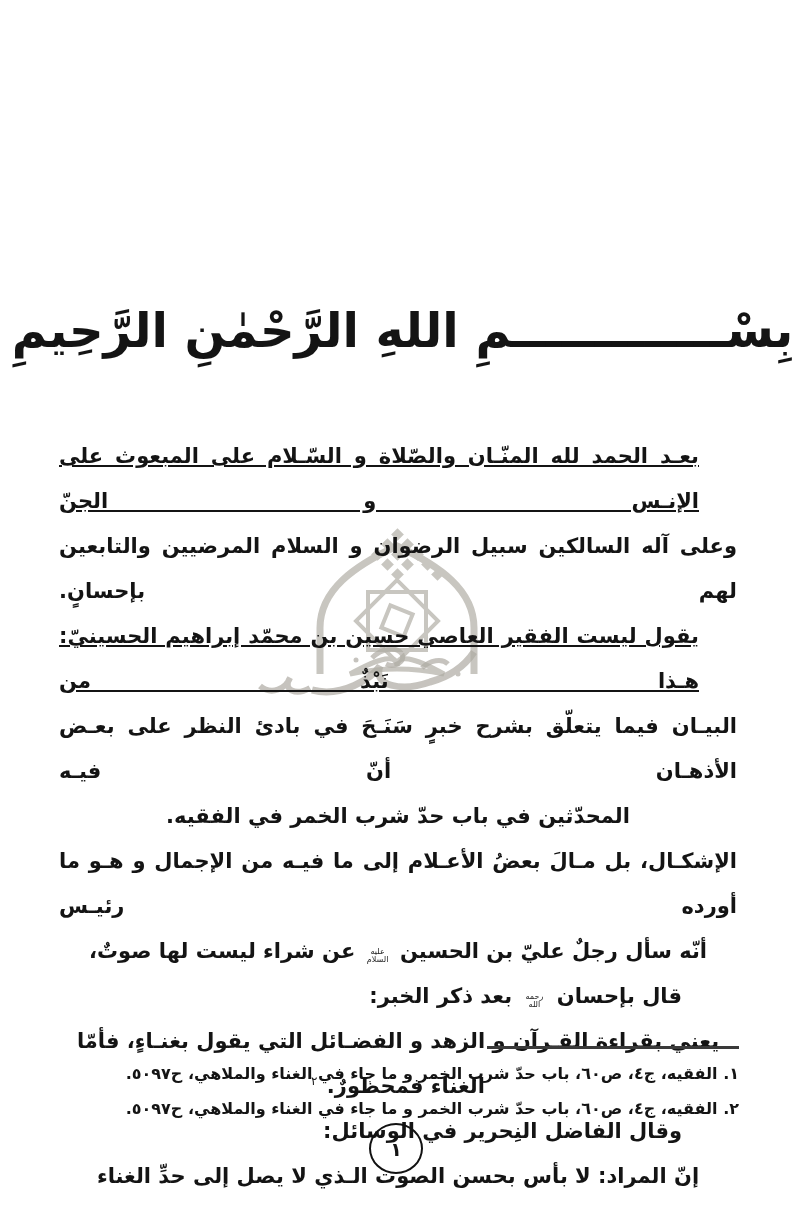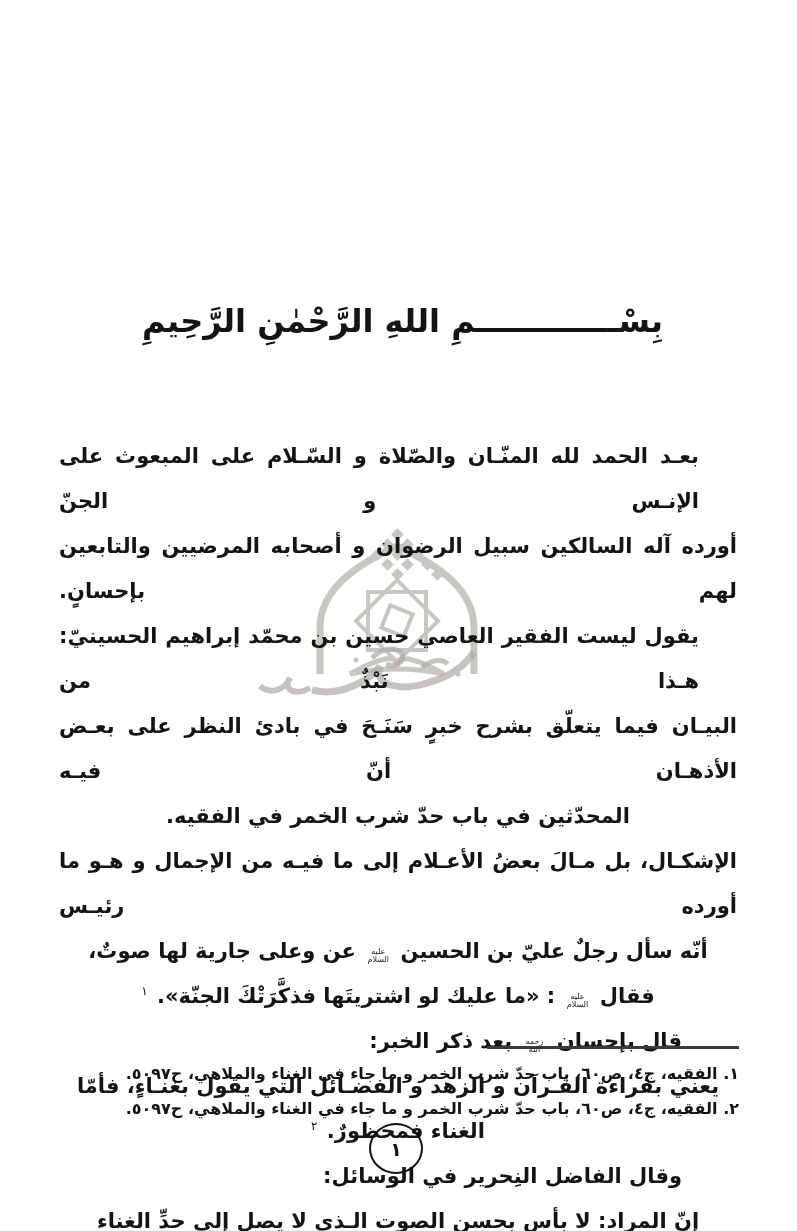--- a/index.html
+++ b/index.html
@@ -8,30 +8,30 @@
     font-family:"DejaVu Sans", sans-serif;color:#141414;
   }
   .page{position:absolute;inset:0;direction:rtl;}
 
   
   .watermark{position:absolute;top:528px;left:272px;z-index:0;opacity:.75;}
   .signature{position:absolute;top:638px;left:252px;z-index:0;opacity:.7;}
 
   .bismillah{
     position:absolute;top:302px;left:8px;right:0;z-index:1;
-    text-align:center;font-size:32px;font-weight:bold;letter-spacing:-1px;
+    text-align:center;font-size:48px;font-weight:bold;letter-spacing:-1px;
   }
 
   .content{
     position:absolute;top:434px;right:60px;width:678px;z-index:2;
     font-size:21px;font-weight:600;line-height:45px;
   }
   .ln{min-height:45px;text-align:right;}
   .just{text-align:justify;text-align-last:justify;}
-  .indent{padding-right:38px;}
+  .indent{padding-right:38px;text-decoration:underline;}
   .center{text-align:center;text-align-last:center;}
   .head-indent{padding-right:55px;}
 
   .honorific{
     display:inline-block;width:26px;font-size:8px;line-height:8px;
     font-weight:400;text-align:center;vertical-align:-4px;white-space:normal;
     margin:8px 2px;color:#222;
   }
   sup.fn{font-size:12px;line-height:0;vertical-align:8px;font-weight:400;margin-right:2px;}
 
@@ -86,37 +86,31 @@
     <path d="M170 30 C178 22 190 20 196 26" stroke-width="5"></path>
     <circle cx="104" cy="22" r="2.5" fill="#aeaba3" stroke="none"></circle>
     <circle cx="206" cy="36" r="2.5" fill="#aeaba3" stroke="none"></circle>
   </svg>
 
   <div class="bismillah">بِسْـــــــــــــمِ اللهِ الرَّحْمٰنِ الرَّحِيمِ</div>
 
   <div class="content">
 
     <div class="ln just indent">بعـد الحمد لله المنّـان والصّلاة و السّـلام على المبعوث على الإنـس و الجنّ</div>
-    <div class="ln just">أورده آله السالكين سبيل الرضوان و أصحابه المرضيين والتابعين لهم بإحسانٍ.</div>
+    <div class="ln just">وعلى آله السالكين سبيل الرضوان و السلام المرضيين والتابعين لهم بإحسانٍ.</div>
 
     <div class="ln just indent">يقول ليست الفقير العاصي حسين بن محمّد إبراهيم الحسينيّ: هـذا نَبْذٌ من</div>
     <div class="ln just">البيـان فيما يتعلّق بشرح خبرٍ سَنَـحَ في بادئ النظر على بعـض الأذهـان أنّ فيـه</div>
     <div class="ln center">المحدّثين في باب حدّ شرب الخمر في الفقيه.</div>
     <div class="ln just">الإشكـال، بل مـالَ بعضُ الأعـلام إلى ما فيـه من الإجمال و هـو ما أورده رئيـس</div>
 
     <div class="ln center">
       <span>أنّه سأل رجلٌ عليّ بن الحسين</span>
       <span class="honorific">عليه السلام</span>
-      <span>عن وعلى جارية لها صوتٌ،</span>
-    </div>
-    <div class="ln center">
-      <span>فقال</span>
-      <span class="honorific">عليه السلام</span>
-      <span>: «ما عليك لو اشتريتَها فذكَّرَتْكَ الجنّة».</span>
-      <sup class="fn">١</sup>
+      <span>عن شراء ليست لها صوتٌ،</span>
     </div>
 
     <div class="ln head-indent">
       <span>قال بإحسان</span>
       <span class="honorific">رحمه الله</span>
       <span>بعد ذكر الخبر:</span>
     </div>
 
     <div class="ln center">يعني بقراءة القـرآن و الزهد و الفضـائل التي يقول بغنـاءٍ، فأمّا</div>
     <div class="ln center">

